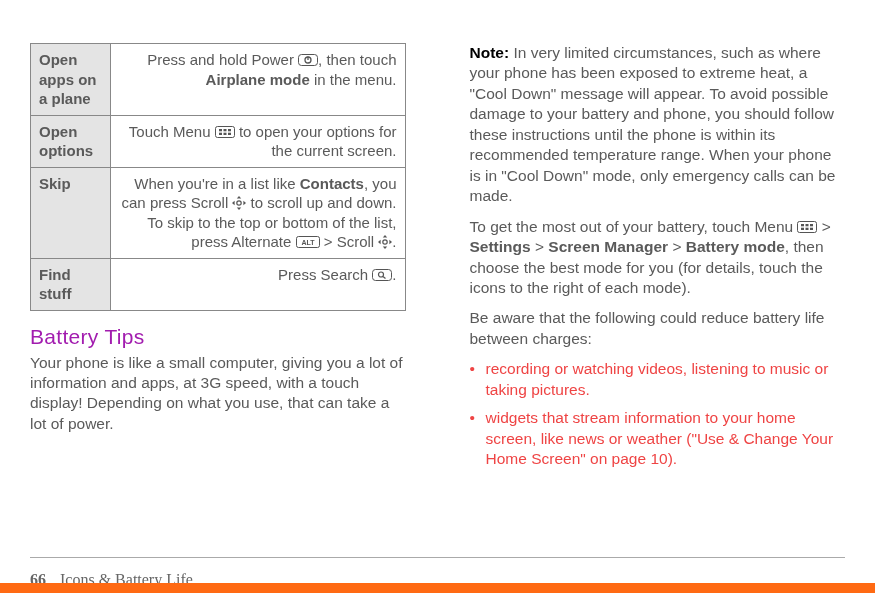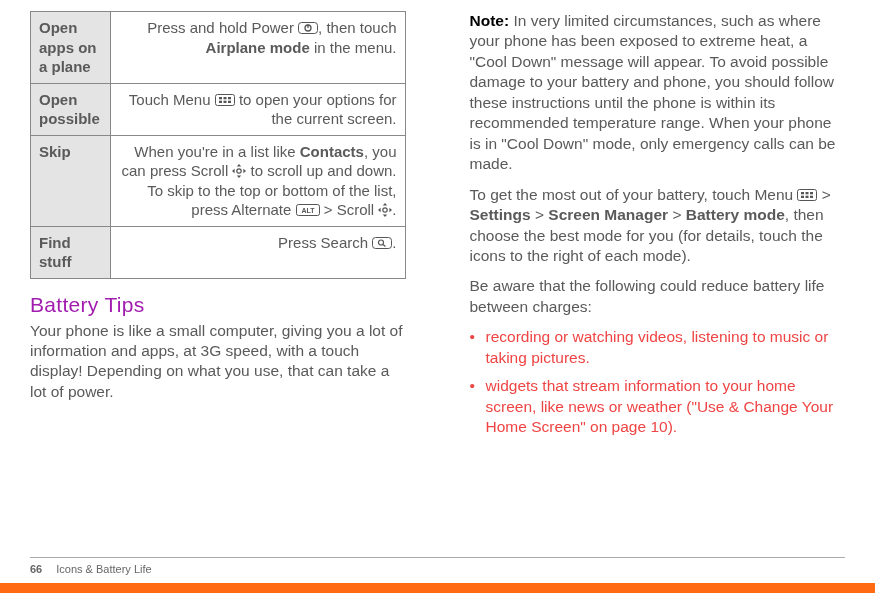--- a/index.html
+++ b/index.html
@@ -8,20 +8,21 @@
     height: 593px;
     background: #fff;
     font-family: "Helvetica Neue", Arial, sans-serif;
     color: #5a5a5a;
     position: relative;
   }
   .page {
     display: flex;
     padding: 11px 30px 0 30px;
     gap: 64px;
+    margin-top: 32px;
   }
   .col { flex: 1; min-width: 0; }
   table.tips {
     border-collapse: collapse;
     width: 100%;
     font-size: 15px;
     line-height: 1.3;
   }
   table.tips td {
     border: 1px solid #888;
@@ -79,23 +80,24 @@
     left: 0; right: 0; bottom: 0;
     height: 36px;
   }
   .footer-line {
     position: absolute;
     left: 30px; right: 30px; top: 0;
     border-top: 1px solid #aaa;
   }
   .footer-text {
     position: absolute;
-    left: 30px; top: 6px;
-    font-size: 11px;
+    left: 30px; top: 14px;
+    font-size: 16px;
     color: #666;
+    font-family: Liberation Serif, serif;
   }
   .footer-text .pn { font-weight: 700; margin-right: 14px; }
   .orange-bar {
     position: absolute;
     left:0; right:0; bottom:0; height:10px;
     background: #ff6a13;
   }
 </style>
 </head>
 <body>
@@ -141,21 +143,21 @@
       <tbody>
           <tr>
         <td class="label">Open apps on a plane</td>
         <td class="desc">
           <span>Press and hold Power </span><span class="icon"><svg width="20" height="12">
                   <use href="#i-power"></use>
                 </svg></span><span>, then touch </span><span class="bold">Airplane mode</span><span> in the menu.</span>
         </td>
       </tr>
       <tr>
-        <td class="label">Open possible</td>
+        <td class="label">Open options</td>
         <td class="desc">
           <span>Touch Menu </span><span class="icon"><svg width="20" height="12">
                   <use href="#i-menu"></use>
                 </svg></span><span> to open your options for the current screen.</span>
         </td>
       </tr>
       <tr>
         <td class="label">Skip</td>
         <td class="desc">
           <span>When you're in a list like </span><span class="bold">Contacts</span><span>, you can press Scroll </span><span class="icon"><svg width="14" height="14">

